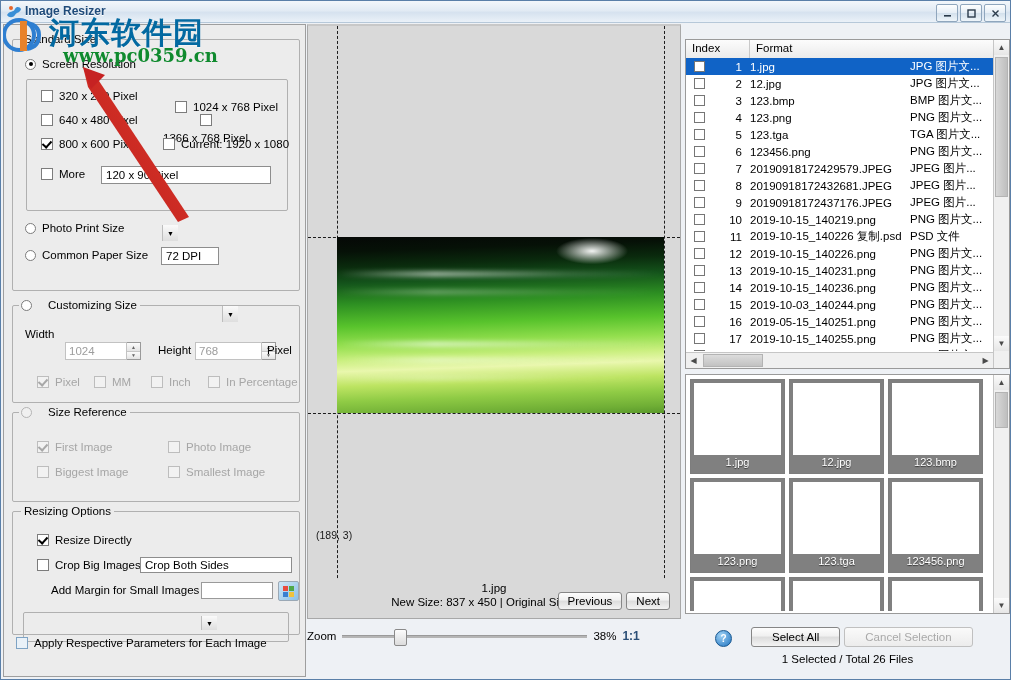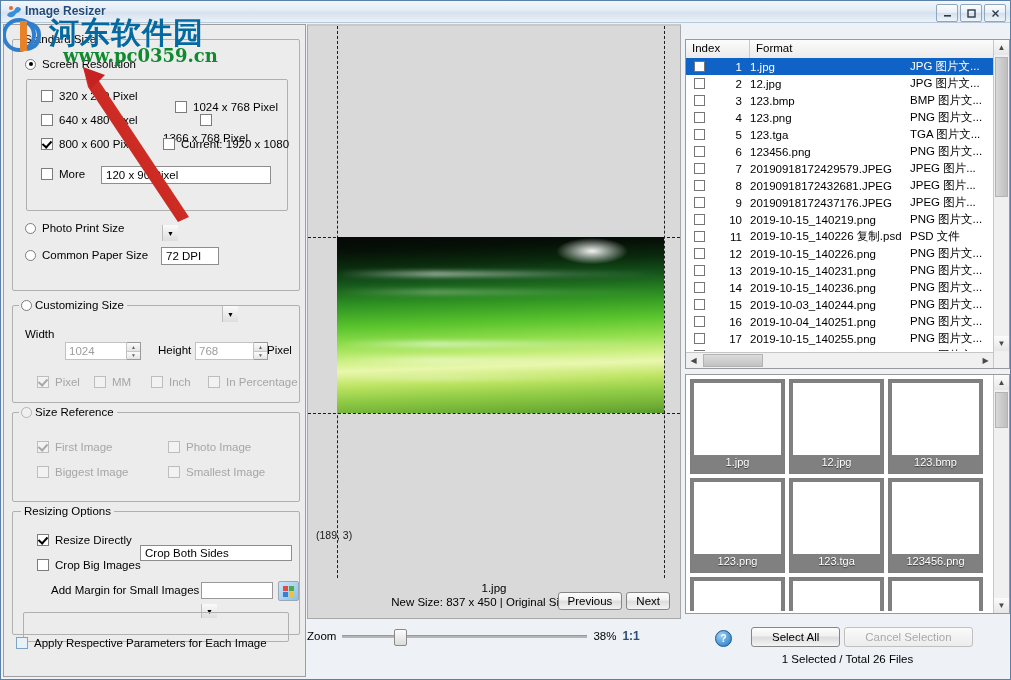--- a/index.html
+++ b/index.html
@@ -14,21 +14,21 @@
   .title-text{position:absolute;left:24px;top:3px;font-size:12px;font-weight:bold;color:#204b7a;white-space:nowrap;text-shadow:0 1px 0 #fff;}
   .winbtns{position:absolute;right:4px;top:3px;display:flex;gap:2px;}
   .winbtn{width:20px;height:16px;border:1px solid #8fa6bd;border-radius:2px;
     background:linear-gradient(180deg,#fdfefe 0%,#e6eef6 50%,#d3e0ec 51%,#eef5fa 100%);
     display:flex;align-items:center;justify-content:center;font-size:9px;color:#2a3a4a;line-height:1;}
 
   
   .leftpanel{position:absolute;left:2px;top:23px;width:303px;height:653px;background:#ececec;border:1px solid #9e9e9e;box-sizing:border-box;}
   .group{position:absolute;border:1px solid #b0b0b0;border-radius:2px;box-sizing:border-box;}
   .group-title{position:absolute;top:-7px;left:8px;background:#ececec;padding:0 3px;font-size:11.5px;color:#000;white-space:nowrap;}
-  .group-title.with-radio{left:6px;padding-left:2px;display:flex;align-items:center;gap:3px;}
+  .group-title.with-radio{left:6px;padding-left:2px;display:flex;align-items:center;gap:16px;}
 
   .radio{width:11px;height:11px;border-radius:50%;border:1px solid #7c7c7c;background:#fff;display:inline-block;position:relative;box-sizing:border-box;vertical-align:-2px;}
   .radio.on::after{content:"";position:absolute;left:2.5px;top:2.5px;width:4px;height:4px;border-radius:50%;background:#000;}
   .radio.dis{border-color:#b4b4b4;background:#f0f0f0;}
 
   .cb{width:12px;height:12px;border:1px solid #7c7c7c;background:#fff;display:inline-block;position:relative;box-sizing:border-box;vertical-align:-2px;}
   .cb.on::after{content:"";position:absolute;left:2px;top:0px;width:4px;height:7px;border:solid #000;border-width:0 2px 2px 0;transform:rotate(42deg);}
   .cb.dis{border-color:#bdbdbd;background:#f2f2f2;}
   .cb.dis.on::after{border-color:#a8a8a8;}
   .cb.blue{border-color:#7ea3c4;background:#e9f1f8;}
@@ -237,21 +237,21 @@
         <div class="txtbox dis" style="width:62px;height:18px;">1024</div>
         <div class="spin" style="height:18px;">
             <div>▲</div>
             <div>▼</div>
           </div>
       </div>
       <div class="row" style="left:145px;top:38px;">
         <span class="lbl">Height</span>
       </div>
       <div style="position:absolute;left:182px;top:36px;display:flex;">
-        <div class="txtbox dis" style="width:59px;height:18px;">768</div>
+        <div class="txtbox dis" style="width:67px;height:18px;">768</div>
         <div class="spin" style="height:18px;">
             <div>▲</div>
             <div>▼</div>
           </div>
       </div>
       <div class="row" style="left:254px;top:38px;">
         <span class="lbl">Pixel</span>
       </div>
 
       <div class="row" style="left:24px;top:70px;">
@@ -298,21 +298,21 @@
     <div class="group" style="left:8px;top:486px;width:288px;height:124px;">
       <div class="group-title">Resizing Options</div>
       <div class="row" style="left:24px;top:22px;">
         <span class="cb on"></span>
         <span class="lbl">Resize Directly</span>
       </div>
       <div class="row" style="left:24px;top:47px;">
         <span class="cb"></span>
         <span class="lbl">Crop Big Images</span>
       </div>
-      <div class="combo" style="position:absolute;left:127px;top:33px;width:152px;height:16px;">
+      <div class="combo" style="position:absolute;left:127px;top:45px;width:152px;height:16px;">
         <span>Crop Both Sides</span>
         <span class="arrow">▼</span>
       </div>
       <div class="row" style="left:38px;top:72px;">
         <span class="lbl">Add Margin for Small Images</span>
       </div>
       <div class="txtbox" style="position:absolute;left:188px;top:70px;width:72px;height:17px;"></div>
       <div style="position:absolute;left:265px;top:69px;width:19px;height:18px;border:1px solid #9aa8b5;border-radius:2px;background:linear-gradient(135deg,#cfe6f7,#8bc1e8);display:flex;align-items:center;justify-content:center;">
         <svg width="13" height="13" viewBox="0 0 13 13">
             <rect x="1" y="1" width="5" height="5" fill="#e84a3f"></rect>
@@ -490,21 +490,21 @@
           </div>
           <div class="c-idx">15</div>
           <div class="c-name">2019-10-03_140244.png</div>
           <div class="c-fmt">PNG 图片文...</div>
         </div>
         <div class="lvrow">
           <div class="c-cb">
             <span class="lvcb"></span>
           </div>
           <div class="c-idx">16</div>
-          <div class="c-name">2019-10-04_140251.png</div>
+          <div class="c-name">2019-05-15_140251.png</div>
           <div class="c-fmt">PNG 图片文...</div>
         </div>
         <div class="lvrow">
           <div class="c-cb">
             <span class="lvcb"></span>
           </div>
           <div class="c-idx">17</div>
           <div class="c-name">2019-10-15_140255.png</div>
           <div class="c-fmt">PNG 图片文...</div>
         </div>

